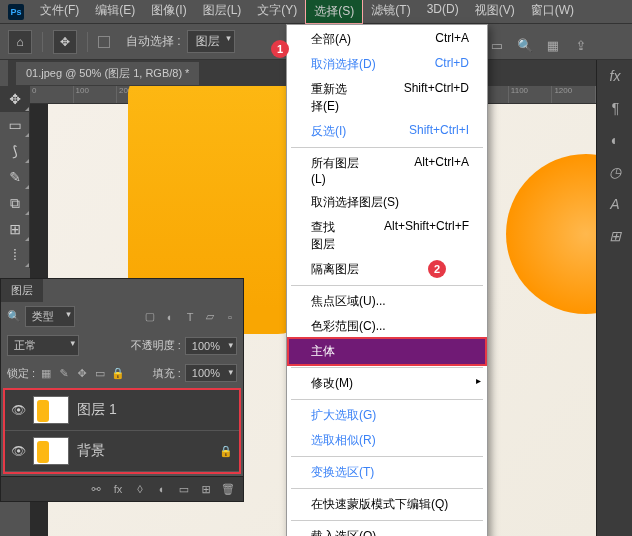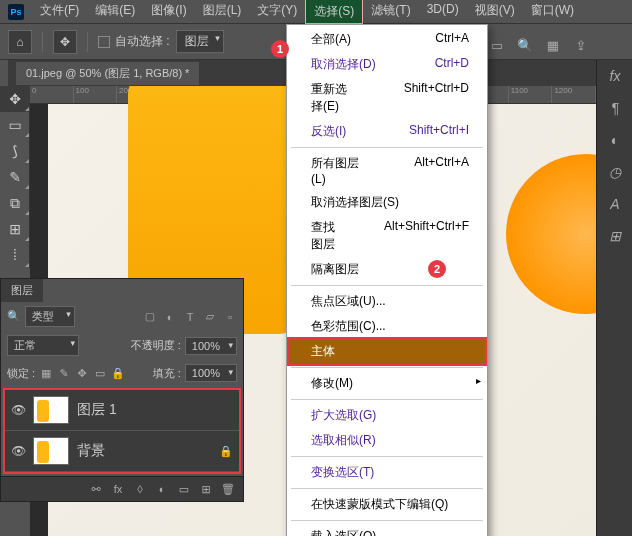--- a/index.html
+++ b/index.html
@@ -4,21 +4,21 @@
 <style>
 * { margin: 0; padding: 0; box-sizing: border-box; font-family: "Microsoft YaHei", sans-serif; }
 body { background: #535353; width: 632px; height: 536px; overflow: hidden; color: #ccc; font-size: 12px; position: relative; }
 .menubar { background: #535353; height: 24px; display: flex; align-items: center; padding-left: 8px; border-bottom: 1px solid #333; }
 .ps-icon { width: 16px; height: 16px; background: #001e36; border-radius: 2px; margin-right: 8px; display: flex; align-items: center; justify-content: center; color: #31a8ff; font-size: 9px; font-weight: bold; }
 .menu-item { padding: 3px 8px; cursor: pointer; }
 .menu-item.active { background: #14532d; border: 1px solid #fca5a5; }
 .optbar { background: #535353; height: 36px; display: flex; align-items: center; padding: 0 8px; border-bottom: 1px solid #333; gap: 6px; }
 .opt-icon { width: 24px; height: 24px; display: flex; align-items: center; justify-content: center; border: 1px solid #666; background: #3b3b3b; }
 .opt-sep { width: 1px; height: 20px; background: #666; margin: 0 4px; }
-.opt-check { display: flex; align-items: center; gap: 5px; }
+.opt-check { display: flex; align-items: center; gap: 16px; }
 .opt-select { background: #3b3b3b; padding: 2px 14px 2px 8px; border: 1px solid #666; position: relative; }
 .opt-select::after { content: "▾"; position: absolute; right: 3px; font-size: 9px; }
 .tab-bar { background: #3b3b3b; height: 26px; display: flex; align-items: center; padding-left: 8px; margin-left: 8px; }
 .doc-tab { background: #535353; padding: 4px 10px; font-size: 11px; }
 .toolbar { position: absolute; left: 0; top: 86px; width: 30px; background: #535353; border-right: 1px solid #333; }
 .tool { width: 30px; height: 26px; display: flex; align-items: center; justify-content: center; font-size: 14px; position: relative; }
 .tool::after { content: ""; position: absolute; right: 1px; bottom: 1px; border: 2px solid transparent; border-right-color: #999; border-bottom-color: #999; }
 .tool.sel { background: #3b3b3b; }
 .canvas-area { position: absolute; left: 30px; top: 86px; right: 36px; bottom: 0; background: #2b2b2b; overflow: hidden; }
 .ruler-h { height: 18px; background: #535353; display: flex; font-size: 8px; color: #999; border-bottom: 1px solid #333; }
@@ -41,22 +41,22 @@
 .layer-item { display: flex; align-items: center; padding: 6px; gap: 8px; border-bottom: 1px solid #555; }
 .layer-eye { width: 14px; font-size: 12px; }
 .layer-thumb { width: 36px; height: 28px; background: #fff; border: 1px solid #666; position: relative; overflow: hidden; }
 .layer-thumb::after { content: ""; position: absolute; left: 3px; top: 3px; width: 12px; height: 22px; background: #fdb813; border-radius: 3px; }
 .layer-name { flex: 1; font-size: 14px; }
 .layer-lock { font-size: 11px; color: #aaa; }
 .lp-footer { display: flex; justify-content: flex-end; gap: 4px; padding: 4px 6px; background: #3b3b3b; border-top: 1px solid #222; }
 .lp-fic { width: 18px; height: 16px; display: flex; align-items: center; justify-content: center; font-size: 11px; color: #aaa; }
 .dropdown { position: absolute; left: 286px; top: 24px; width: 202px; background: #fff; color: #000; border: 1px solid #999; box-shadow: 3px 3px 8px rgba(0,0,0,.4); z-index: 20; padding: 2px 0; }
 .dd-item { display: flex; justify-content: space-between; padding: 4px 18px 4px 24px; font-size: 12px; position: relative; gap: 47px; }
-.dd-item.dis { color: #4c1d95; }
-.dd-item.hl { background: #a16207; color: #fff; border: 2px solid #e63946; margin: -2px 0; padding: 4px 16px 4px 22px; }
+.dd-item.dis { color: #3b82f6; }
+.dd-item.hl { background: #701a75; color: #fff; border: 2px solid #e63946; margin: -2px 0; padding: 4px 16px 4px 22px; }
 .dd-item.sub::after { content: "▸"; position: absolute; right: 6px; font-size: 10px; }
 .dd-sep { height: 1px; background: #ccc; margin: 3px 4px; }
 .marker { position: absolute; width: 18px; height: 18px; background: #e63946; border-radius: 50%; color: #fff; font-size: 11px; display: flex; align-items: center; justify-content: center; z-index: 30; font-weight: bold; }
 .m1 { left: 271px; top: 40px; }
 .m2 { left: 428px; top: 260px; }
 .right-icons { position: absolute; right: 40px; top: 34px; display: flex; gap: 6px; }
 .ri { width: 22px; height: 22px; display: flex; align-items: center; justify-content: center; color: #aaa; font-size: 13px; }
 .checkbox-box { width: 12px; height: 12px; border: 1px solid #888; display: inline-block; }
 </style>
 </head>

